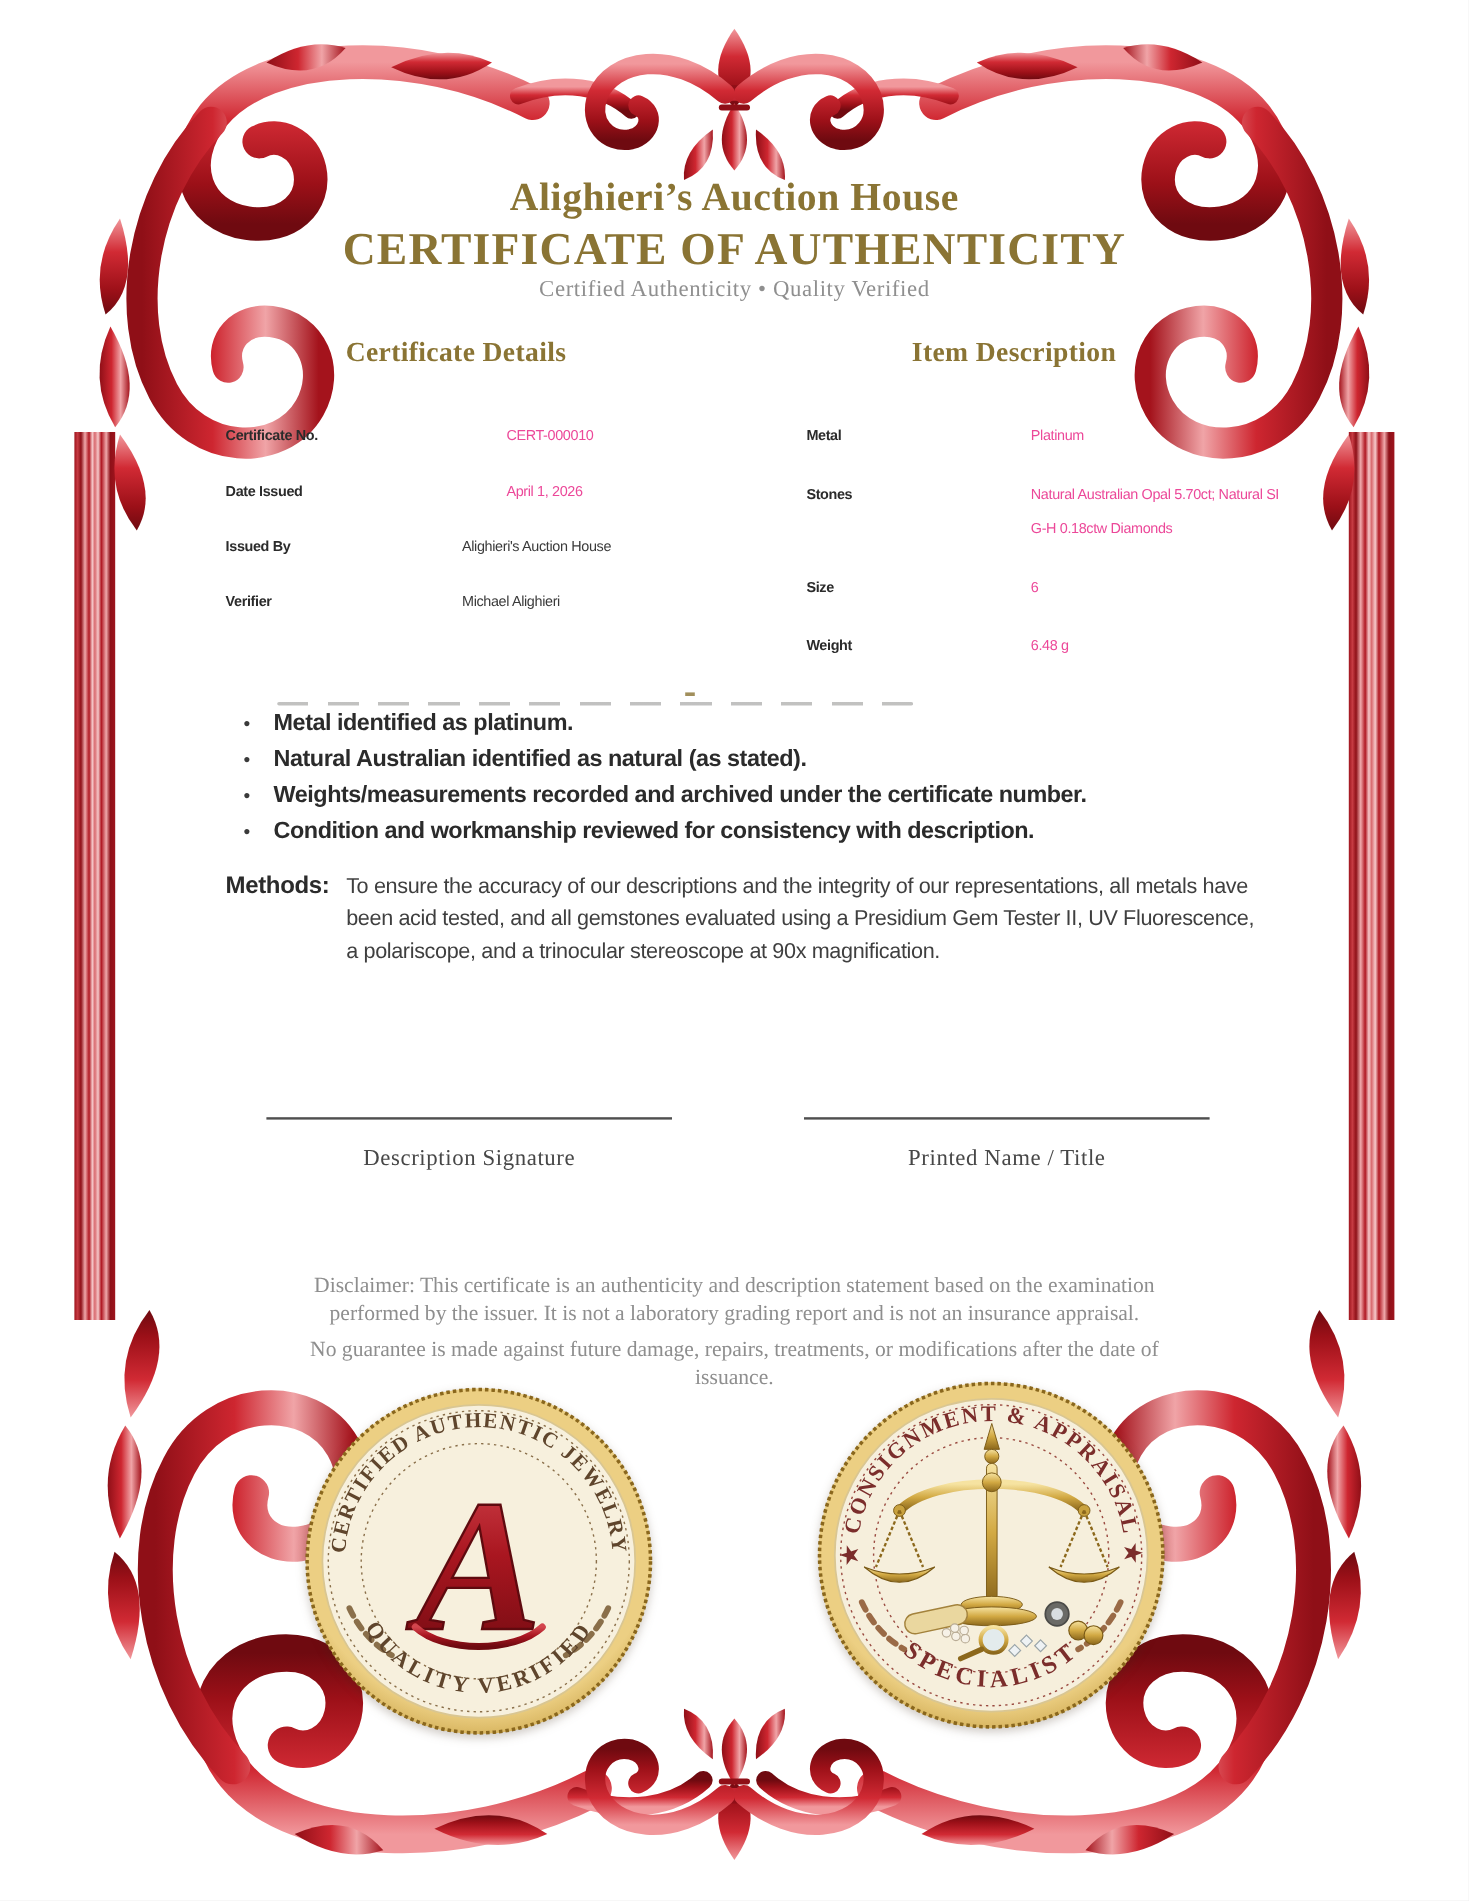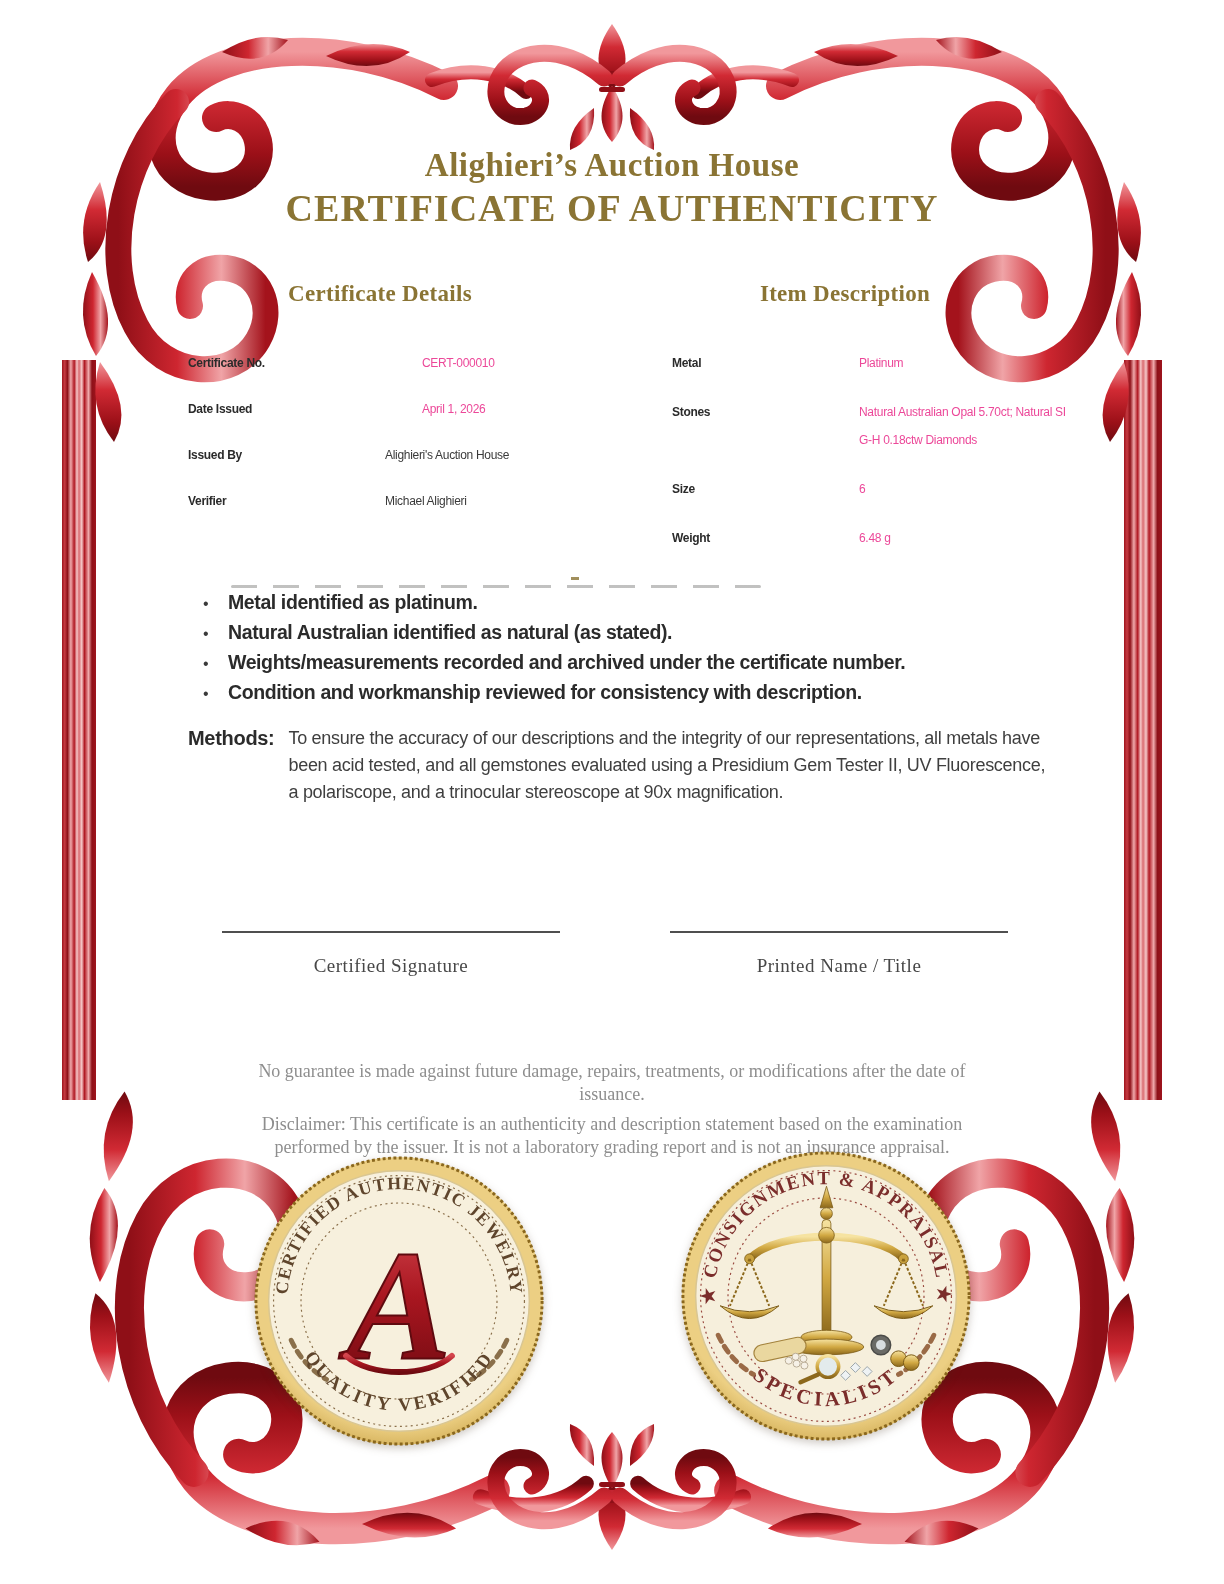--- a/index.html
+++ b/index.html
@@ -171,20 +171,21 @@
     <g>
       <use href="#fleur" transform="translate(612,84)"></use>
       <use href="#fleur" transform="translate(612,1490) scale(1,-1)"></use>
     </g>
   </svg>
 
   <div class="content">
 
     <div class="org">Alighieri’s Auction House</div>
     <div class="title">CERTIFICATE OF AUTHENTICITY</div>
+    <div class="tagline">Certified Authenticity • Quality Verified</div>
 
     <div class="sec-h sec-h-left">Certificate Details</div>
     <div class="sec-h sec-h-right">Item Description</div>
 
     <div class="kv kv-details">
       <div class="k">Certificate No.</div>
       <div class="v v-bold">CERT-000010</div>
       <div class="k">Date Issued</div>
       <div class="v v-bold">April 1, 2026</div>
       <div class="k">Issued By</div>
@@ -227,26 +228,26 @@
       </li>
     </ul>
 
     <div class="methods">
       <span class="m-label">Methods:</span>
       <p class="m-text">To ensure the accuracy of our descriptions and the integrity of our representations, all metals have been acid tested, and all gemstones evaluated using a Presidium Gem Tester II, UV Fluorescence, a polariscope, and a trinocular stereoscope at 90x magnification.</p>
     </div>
 
     <div class="sig sig-left"></div>
     <div class="sig sig-right"></div>
-    <div class="sig-label sig-label-left">Certified Signature</div>
+    <div class="sig-label sig-label-left">Description Signature</div>
     <div class="sig-label sig-label-right">Printed Name / Title</div>
 
     <div class="disclaimer">
+      <p>Disclaimer: This certificate is an authenticity and description statement based on the examination performed by the issuer. It is not a laboratory grading report and is not an insurance appraisal.</p>
       <p>No guarantee is made against future damage, repairs, treatments, or modifications after the date of issuance.</p>
-      <p>Disclaimer: This certificate is an authenticity and description statement based on the examination performed by the issuer. It is not a laboratory grading report and is not an insurance appraisal.</p>
     </div>
 
     <svg class="seal seal-left" viewBox="0 0 300 300" width="294" height="294" xmlns="http://www.w3.org/2000/svg">
       <defs>
         <radialGradient id="ringGoldL" cx=".5" cy=".42" r=".72">
           <stop offset=".72" stop-color="#eccf83"></stop>
           <stop offset=".9" stop-color="#c49c3e"></stop>
           <stop offset="1" stop-color="#93701f"></stop>
         </radialGradient>
         <linearGradient id="monoRed" x1="0" y1="0" x2="0" y2="1">

